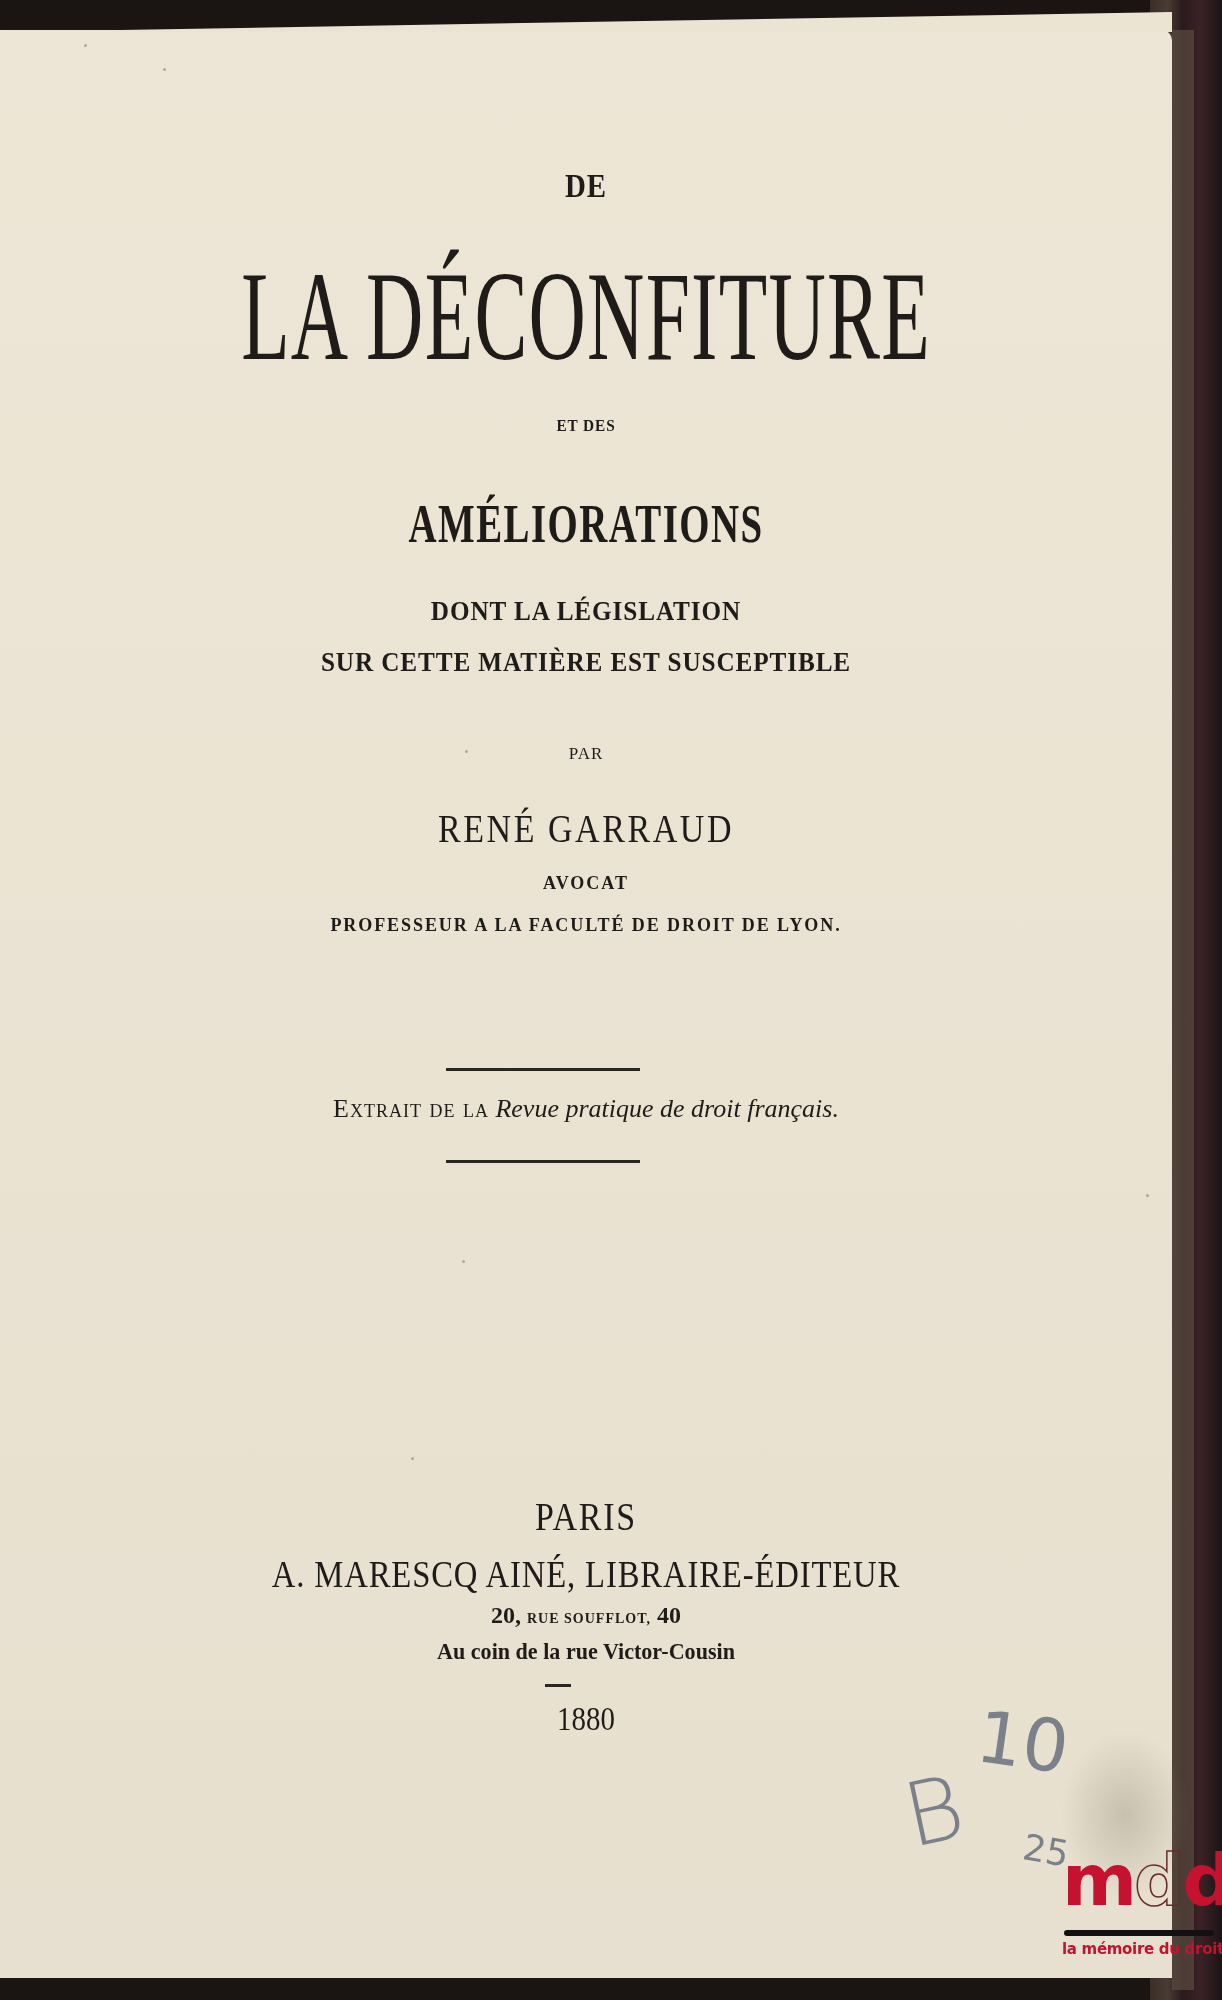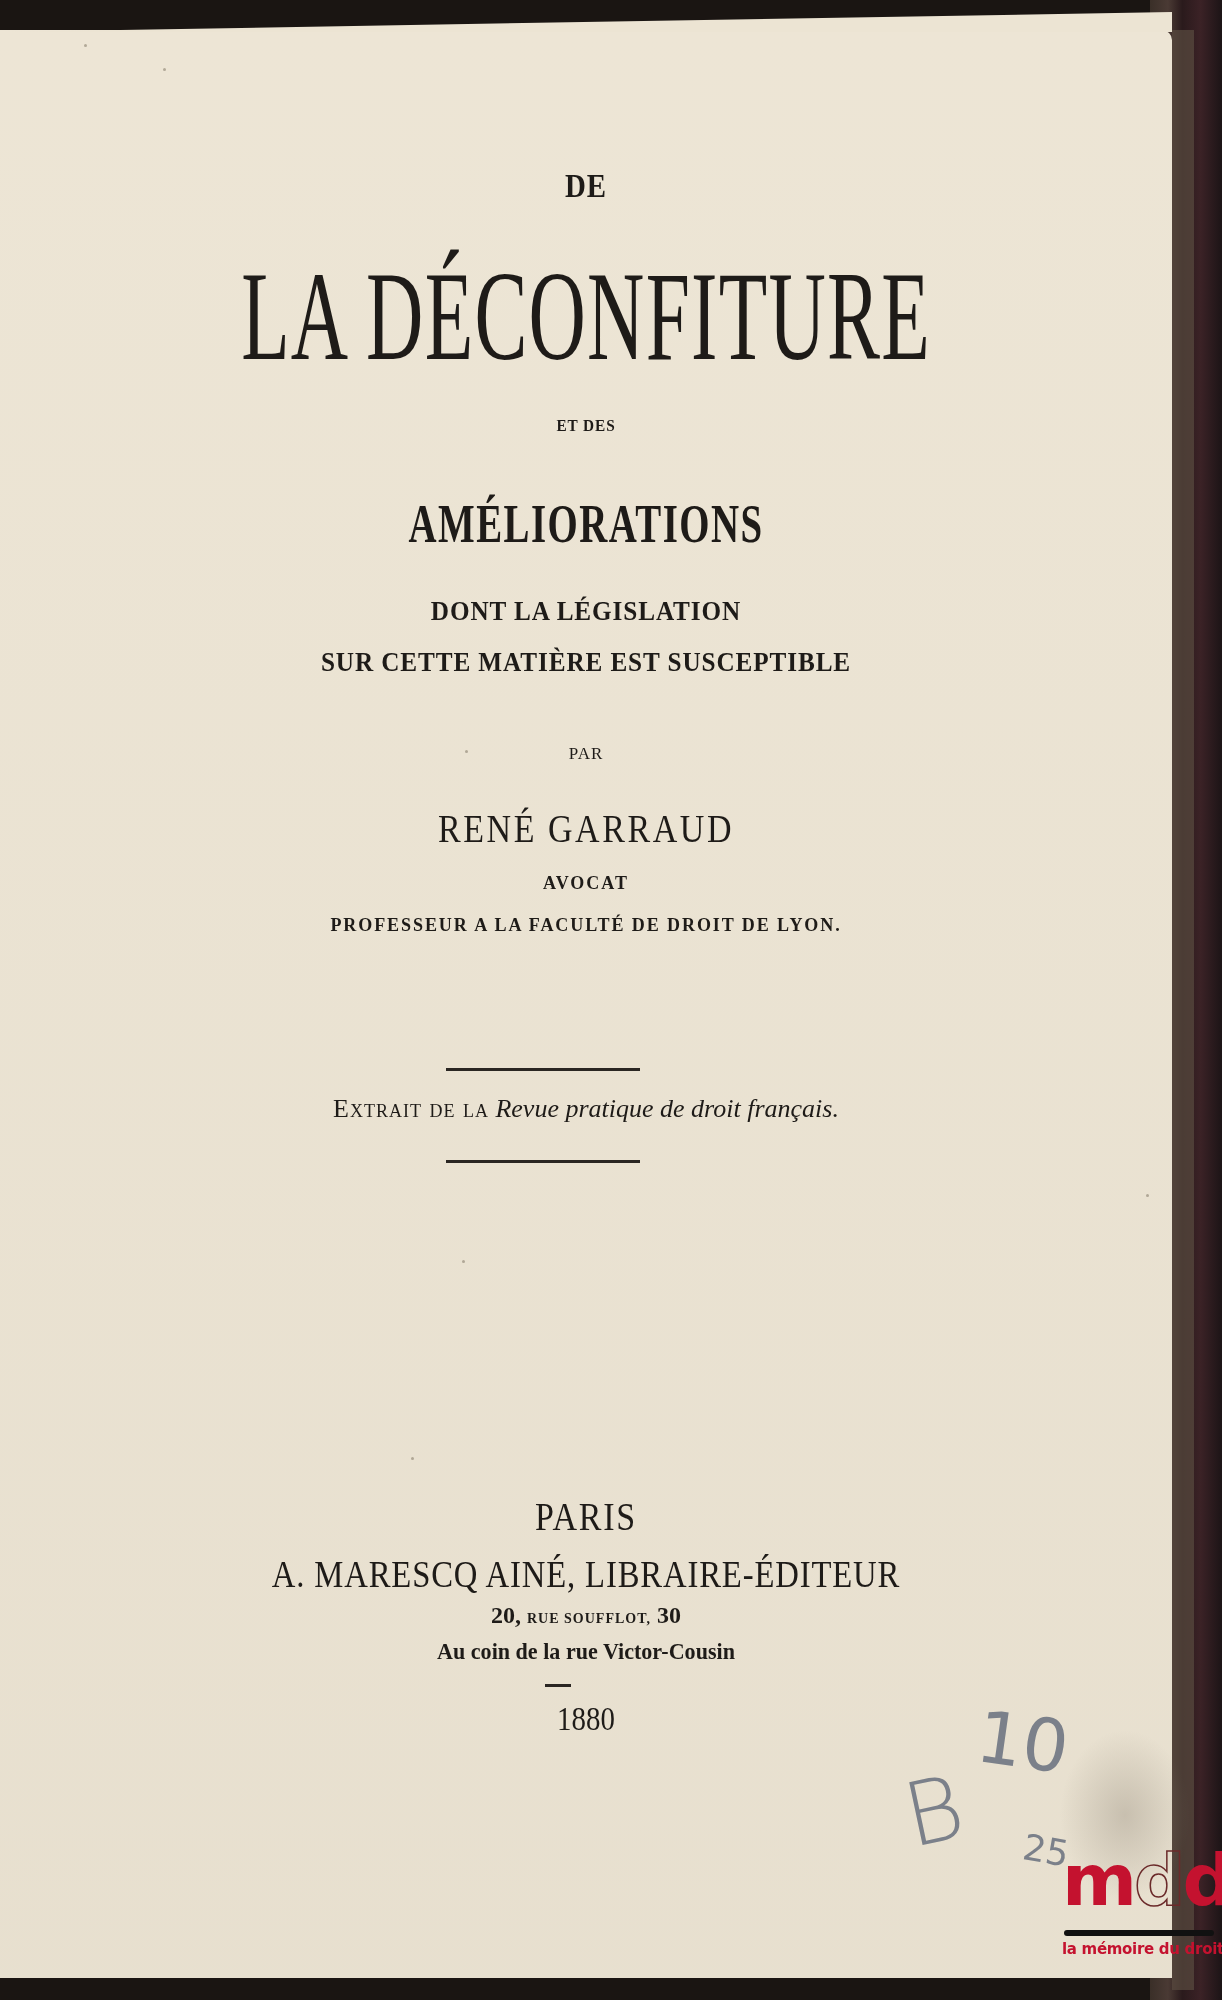--- a/index.html
+++ b/index.html
@@ -75,21 +75,21 @@
   <span class="sc">Extrait de la</span>
   <span class="it">Revue pratique de droit français.</span>
 </div>
 <div class="rule" style="top:1160px"></div>
 
 <div class="t paris">PARIS</div>
 <div class="t pub">A. MARESCQ AINÉ, LIBRAIRE-ÉDITEUR</div>
 <div class="t addr">
   <span>20,</span>
   <span class="sm" style="text-transform:uppercase">rue soufflot,</span>
-  <span>30</span>
+  <span>40</span>
 </div>
 <div class="t corner">Au coin de la rue Victor-Cousin</div>
 <div class="dash"></div>
 <div class="t year">1880</div>
 
 <div class="stain"></div>
 <div class="pencil">
   <span class="b">B</span>
   <span class="ten">10</span>
   <span class="sub">25</span>

